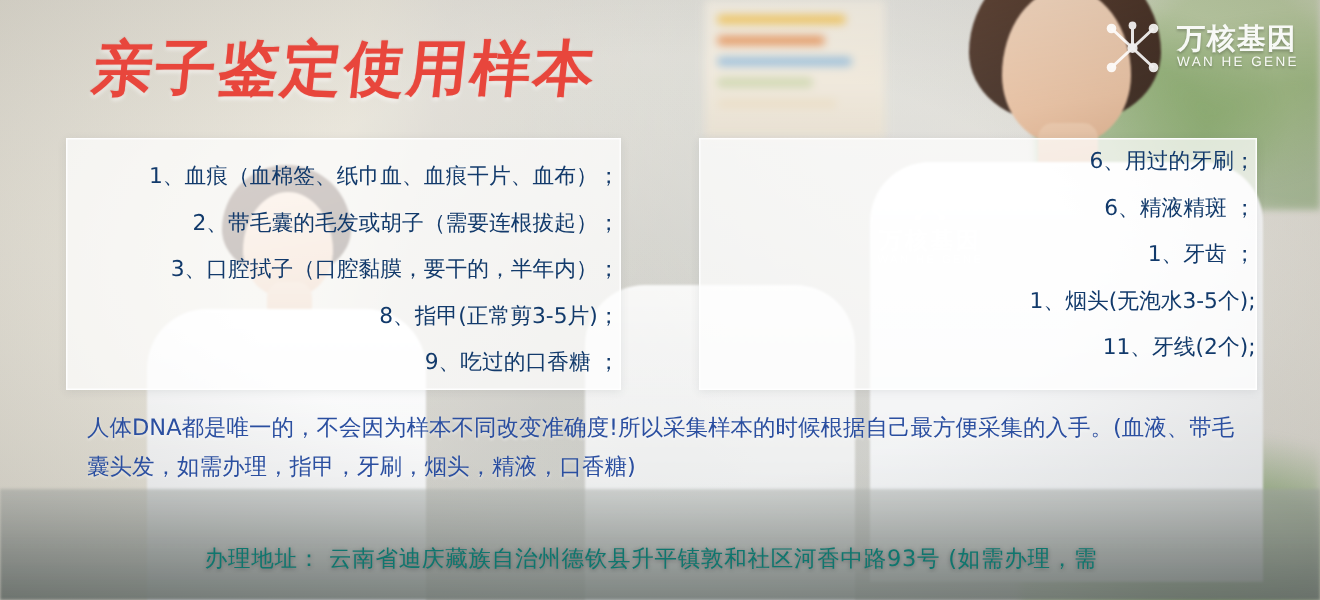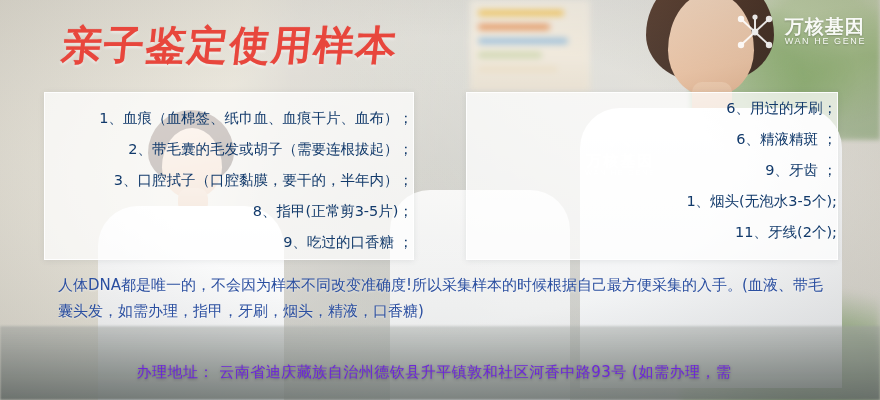--- a/index.html
+++ b/index.html
@@ -197,21 +197,21 @@
     text-shadow: 0 1px 2px rgba(255,255,255,0.5);
   }
 
   
   .address {
     position: absolute;
     left: 0; bottom: 18px; width: 868px;
     text-align: center;
     font-family: "DejaVu Sans", "Liberation Sans", sans-serif;
     font-size: 15px;
-    color: #6d28d9;
+    color: #0f766e;
     letter-spacing: .5px;
     text-shadow: 0 1px 3px rgba(0,0,0,0.35);
     white-space: nowrap;
     overflow: hidden;
   }
 </style>
 </head>
 <body>
 
 <div class="poster">
@@ -306,21 +306,21 @@
       <li>3、口腔拭子（口腔黏膜，要干的，半年内）；</li>
       <li>8、指甲(正常剪3-5片)；</li>
       <li>9、吃过的口香糖 ；</li>
     </ul>
   </div>
 
   <div class="panel panel-right">
     <ul>
       <li>6、用过的牙刷；</li>
       <li>6、精液精斑 ；</li>
-      <li>9、牙齿 ；</li>
+      <li>1、牙齿 ；</li>
       <li>1、烟头(无泡水3-5个);</li>
       <li>11、牙线(2个);</li>
     </ul>
   </div>
 
   <div class="note">人体DNA都是唯一的，不会因为样本不同改变准确度!所以采集样本的时候根据自己最方便采集的入手。(血液、带毛囊头发，如需办理，指甲，牙刷，烟头，精液，口香糖)</div>
 
   <div class="address">办理地址： 云南省迪庆藏族自治州德钦县升平镇敦和社区河香中路93号 (如需办理，需</div>
 
 </div>

